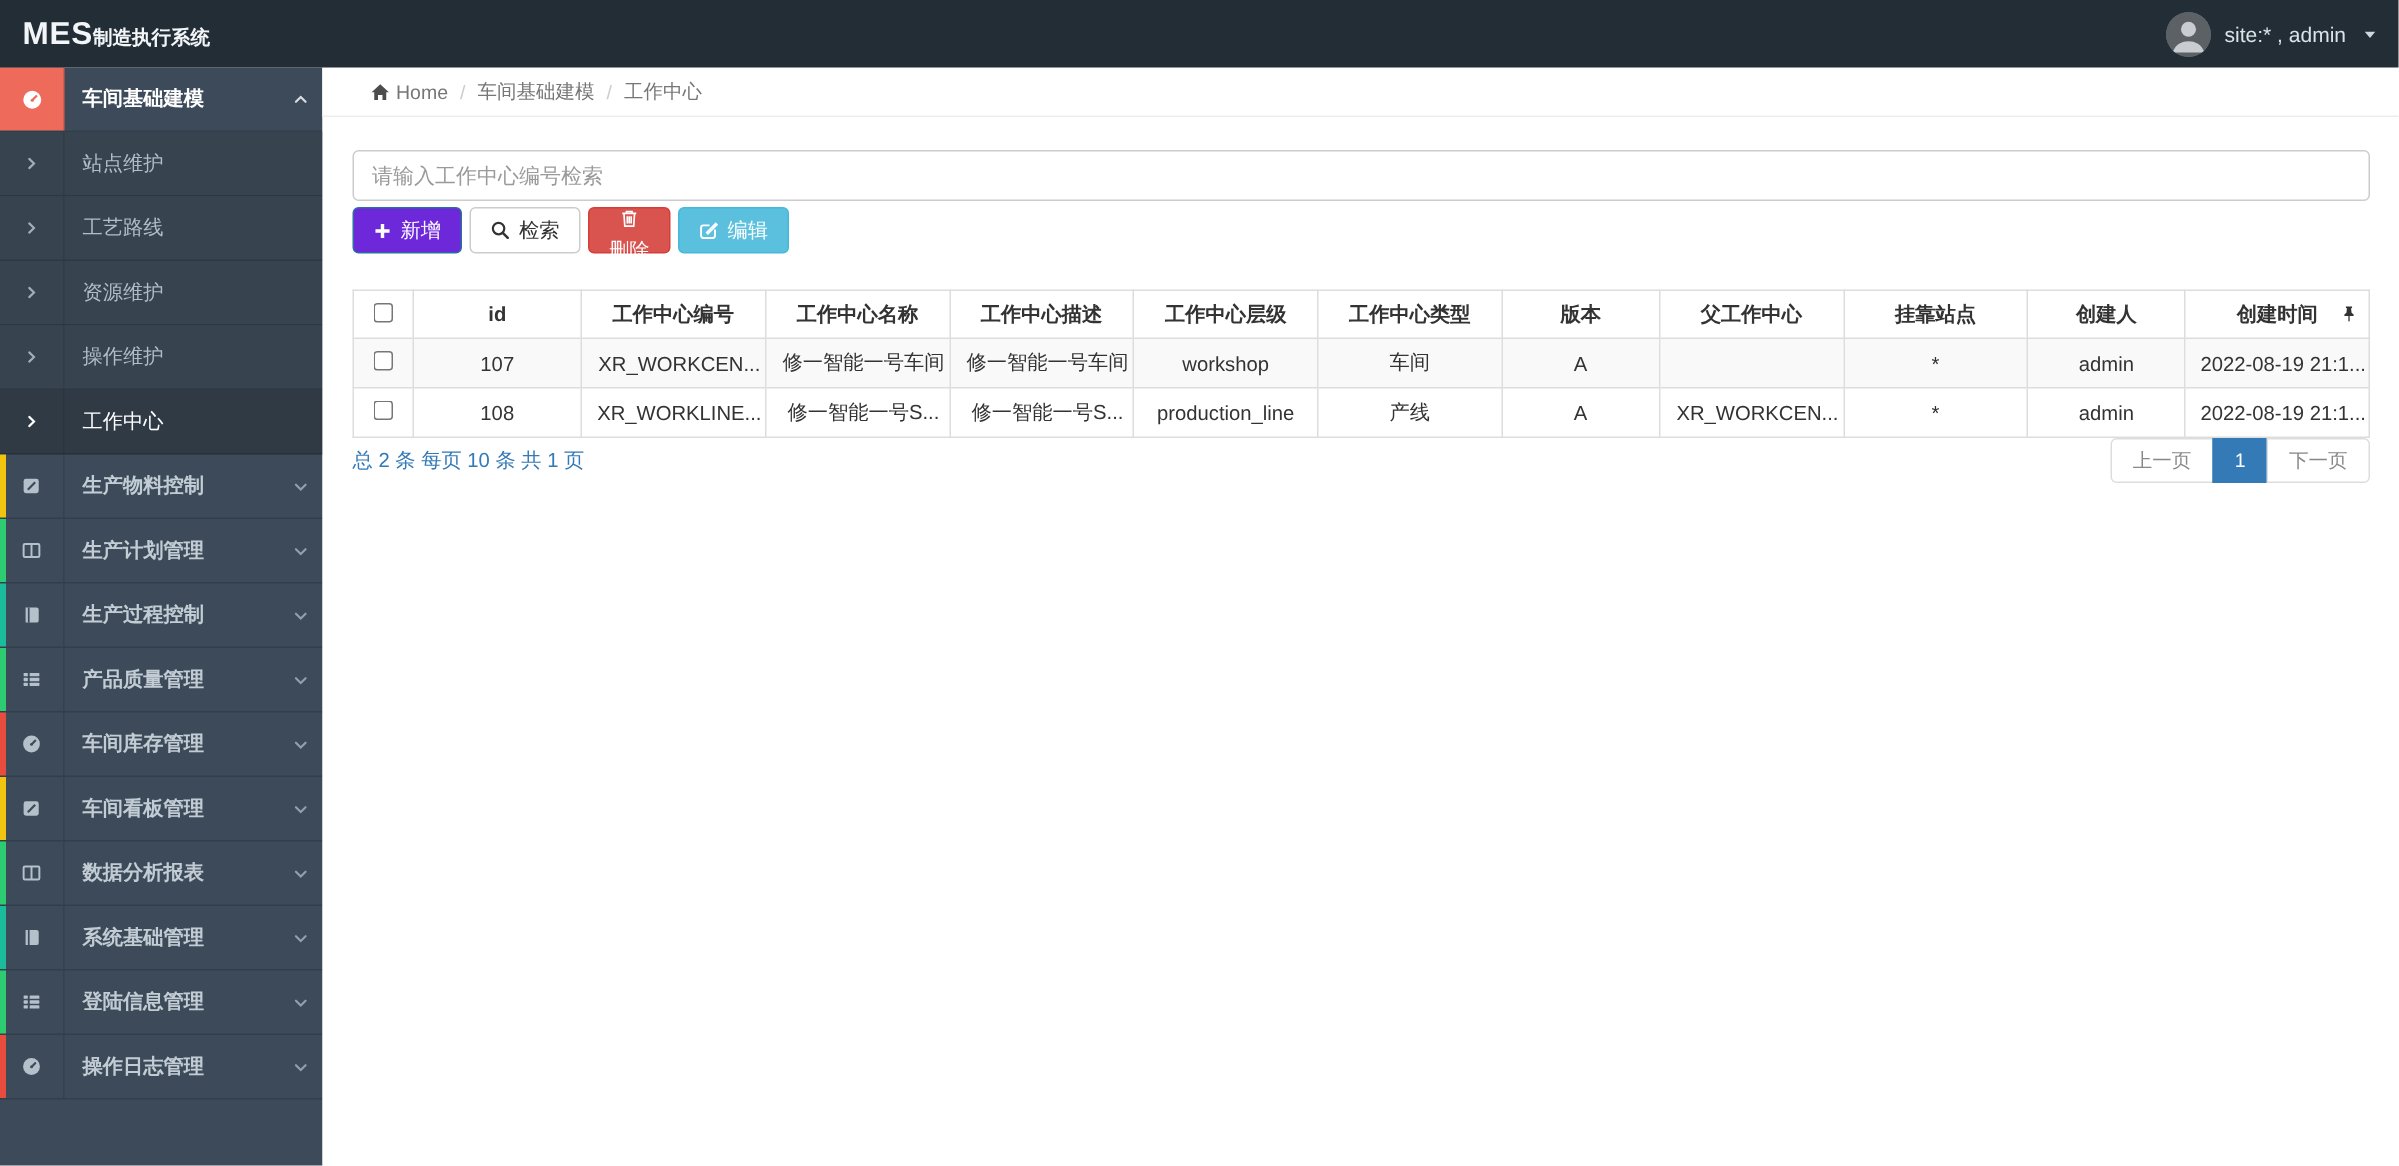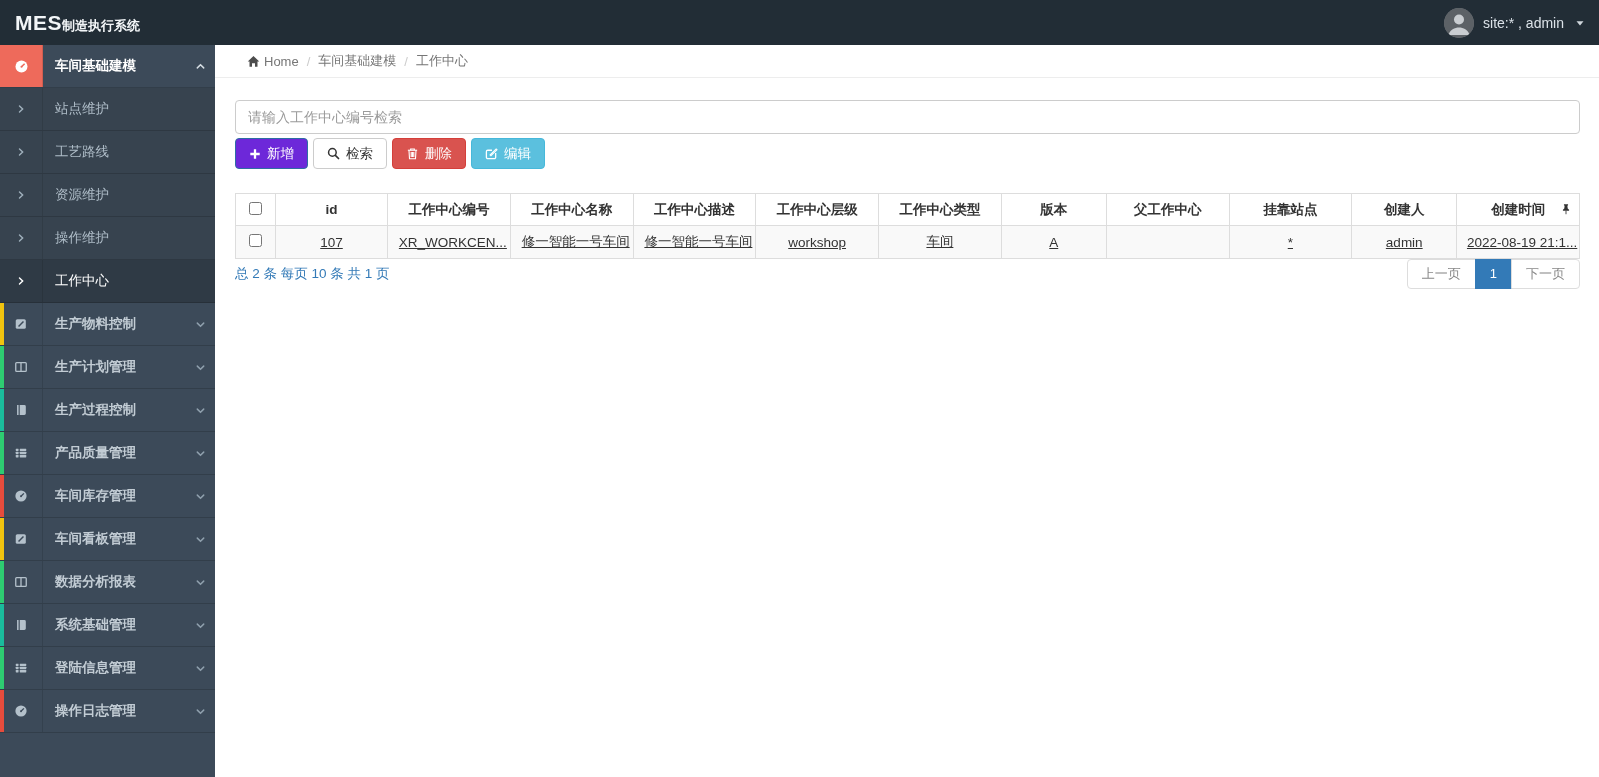--- a/index.html
+++ b/index.html
@@ -44,21 +44,21 @@
   .toolbar { margin-top:4px; display:flex; gap:5px; }
   .btn { height:31px; padding:0 13px; border-radius:4px; border:1px solid transparent; font-size:13.5px; display:inline-flex; align-items:center; gap:6px; color:#fff; cursor:pointer; font-family:inherit; }
   .btn-add { border-color:#2e6da4; }
   .btn-search { background:#fff; border-color:#ccc; color:#333; }
   .btn-del { border-color:#d43f3a; }
   .btn-edit { border-color:#46b8da; }
 
   table.grid { margin-top:24px; width:100%; border-collapse:collapse; table-layout:fixed; }
   .grid th, .grid td { border:1px solid #ddd; font-size:13.5px; text-align:center; overflow:hidden; white-space:nowrap; }
   .grid th { height:32px; font-weight:bold; color:#333; position:relative; }
-  .grid td { height:33px; color:#333;text-decoration:underline; }
+  .grid td { height:33px; color:#333; }
   .grid tr.striped td { background:#f9f9f9; }
   .cell-left { text-align:left; padding-left:8px; }
   .pin { position:absolute; right:7px; top:9px; }
   input[type="checkbox"] { width:13px; height:13px; }
 
   .pager-row { display:flex; align-items:center; justify-content:space-between; }
   .pager-summary { font-size:13.5px; color:#337ab7; }
   .pager { display:inline-flex; }
   .pg { min-width:37px; height:30px; line-height:28px; padding:0 14px; border:1px solid #ddd; background:#fff; color:#888; font-size:13px; text-align:center; margin-left:-1px; cursor:pointer; }
   .pg:first-child { border-radius:4px 0 0 4px; margin-left:0; }
@@ -355,21 +355,21 @@
       </button>
       <button class="btn btn-search">
         <span>
             <svg viewBox="0 0 14 14" width="13" height="13">
               <circle cx="5.8" cy="5.8" r="4.1" fill="none" stroke="#333" stroke-width="1.6"></circle>
               <path d="M9 9l3.4 3.4" stroke="#333" stroke-width="1.8" stroke-linecap="round"></path>
             </svg>
           </span>
         <span>检索</span>
       </button>
-      <button class="btn btn-del" style="background: rgb(217, 83, 79);">
+      <button class="btn btn-del" style="background: rgb(217, 83, 79); flex-direction: column;">
         <span>
             <svg viewBox="0 0 14 14" width="13" height="13" fill="none" stroke="#fff" stroke-width="1.2">
               <path d="M2 3.5h10"></path>
               <path d="M5 3.5V2.2h4v1.3"></path>
               <path d="M3.2 3.5l.6 9.2h6.4l.6-9.2"></path>
               <path d="M5.6 5.5v5.2M7 5.5v5.2M8.4 5.5v5.2"></path>
             </svg>
           </span>
         <span>删除</span>
       </button>
@@ -431,20 +431,34 @@
           <td class="cell-left">修一智能一号车间</td>
           <td class="cell-left">修一智能一号车间</td>
           <td>workshop</td>
           <td>车间</td>
           <td>A</td>
           <td class="cell-left"></td>
           <td>*</td>
           <td>admin</td>
           <td class="cell-left">2022-08-19 21:1...</td>
         </tr>
+        <tr>
+          <td><input type="checkbox" style=""></td>
+          <td>108</td>
+          <td class="cell-left">XR_WORKLINE...</td>
+          <td class="cell-left">修一智能一号S...</td>
+          <td class="cell-left">修一智能一号S...</td>
+          <td>production_line</td>
+          <td>产线</td>
+          <td>A</td>
+          <td class="cell-left">XR_WORKCEN...</td>
+          <td>*</td>
+          <td>admin</td>
+          <td class="cell-left">2022-08-19 21:1...</td>
+        </tr>
       </tbody>
     </table>
 
     <div class="pager-row">
       <span class="pager-summary">总 2 条 每页 10 条 共 1 页</span>
       <span class="pager">
         <span class="pg">上一页</span>
         <span class="pg active" style="background: rgb(51, 122, 183);">1</span>
         <span class="pg">下一页</span>
       </span>

